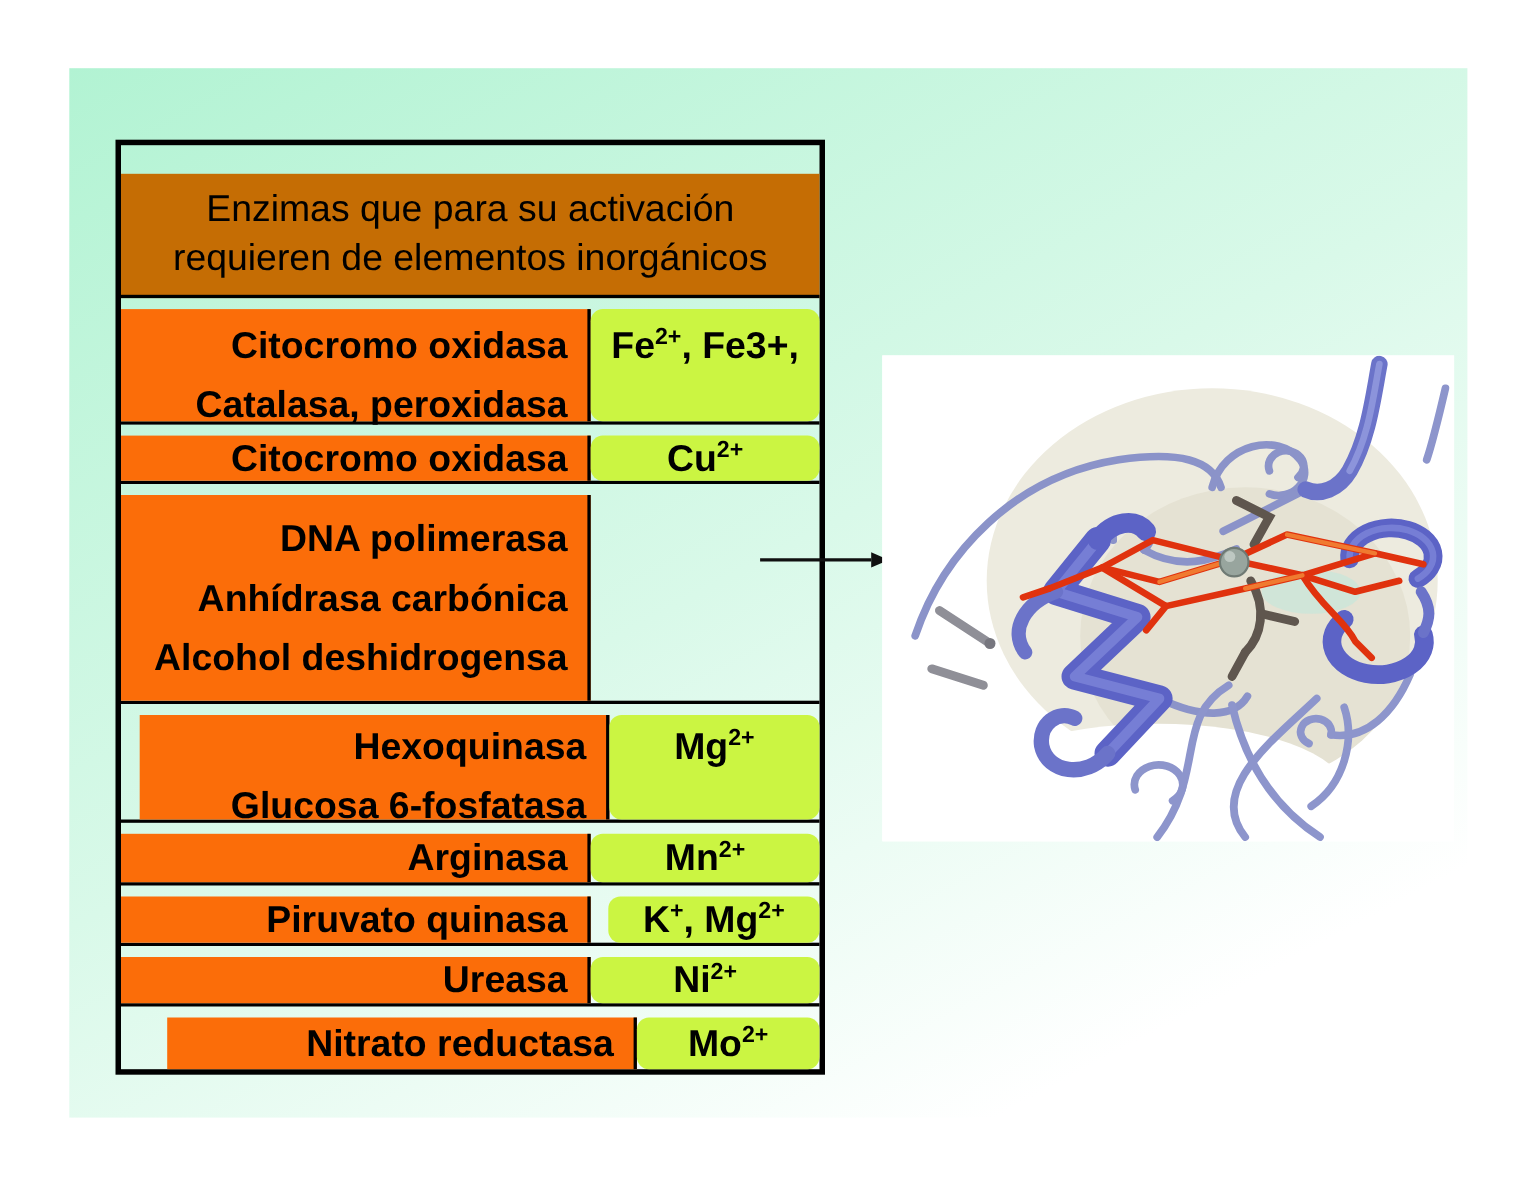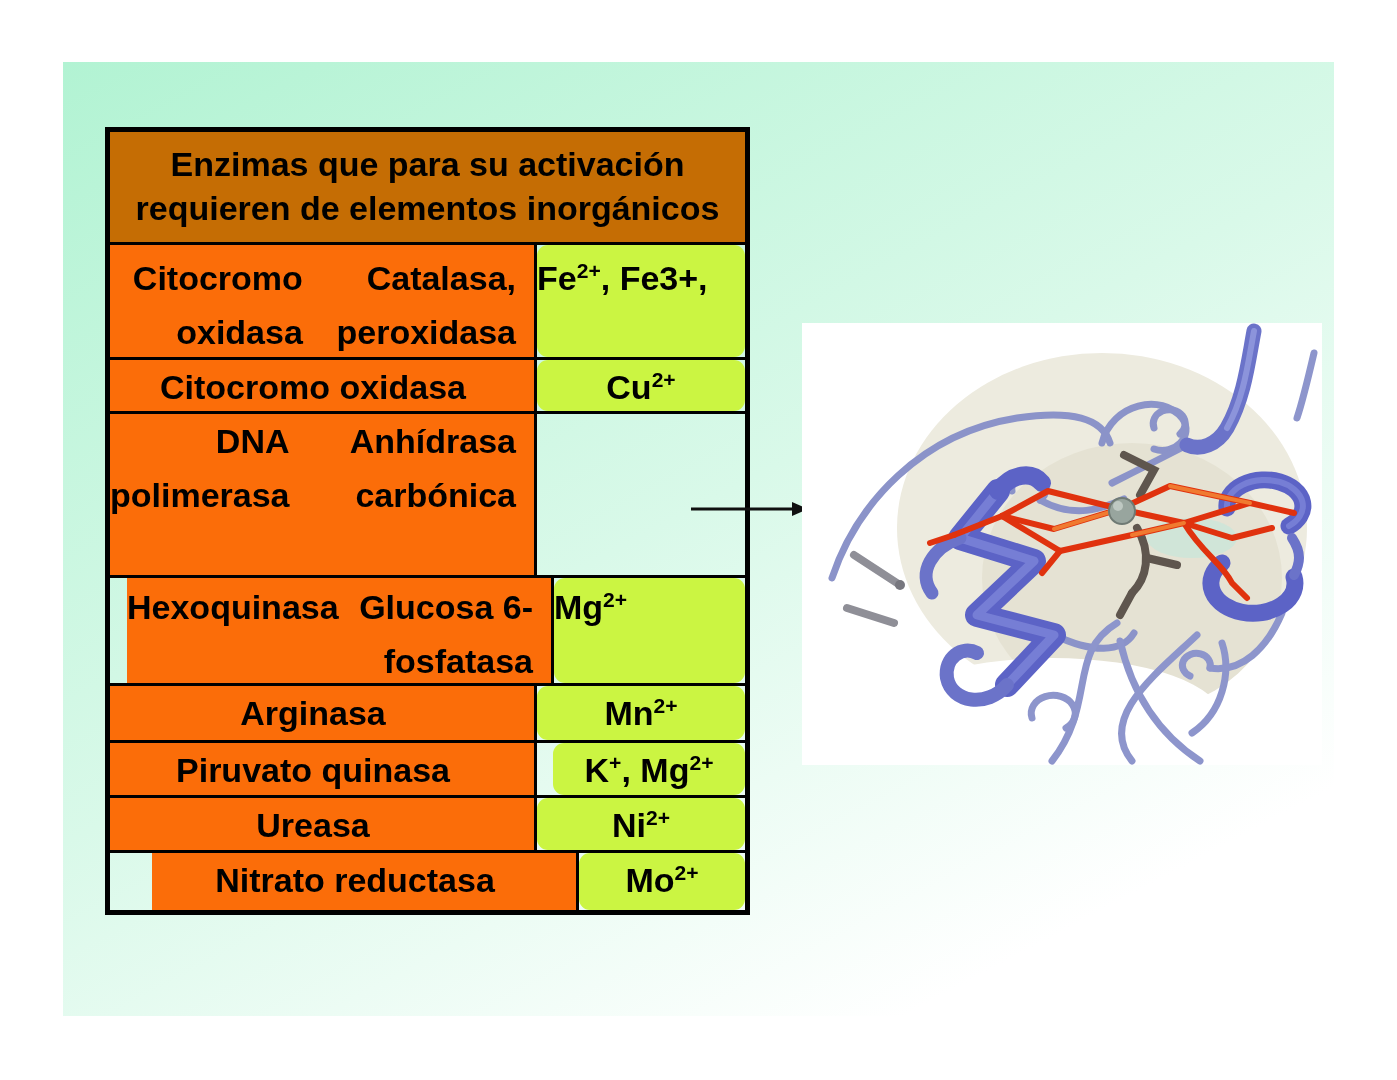--- a/index.html
+++ b/index.html
@@ -19,46 +19,47 @@
   
   .enzyme-table {
     position:absolute; left:42px; top:65px; width:635px;
     border:5px solid var(--border_color,#000);
     box-sizing:content-box;
   }
   .t-header {
     height:113px; box-sizing:border-box;
     background:var(--header_bg,#c56d04);
     border-bottom:3px solid var(--border_color,#000);
-    text-align:center; font-weight:bold; font-size:34px; line-height:44px;
+    text-align:center; font-weight:normal; font-size:34px; line-height:44px;
     padding-top:10px;
+    margin-top:26px;
   }
   .t-row {
     display:flex; box-sizing:border-box;
     border-bottom:3px solid var(--border_color,#000);
   }
   .t-row.last { border-bottom:none; }
-  .cell { box-sizing:border-box; display:flex; flex-direction:row; }
+  .cell { box-sizing:border-box; display:flex; flex-direction:column;margin-top:10px; }
   .enz {
     width:427px; background:var(--enzyme_bg,#fb6d09);
     border-right:3px solid var(--border_color,#000);
     text-align:right; padding-right:18px;
     font-weight:bold; font-size:34px; line-height:54px;
     justify-content:center;
   }
   .ion {
     flex:1; background:var(--ion_bg,#cbf542);
     text-align:center; font-weight:bold; font-size:34px; line-height:54px;
     justify-content:center;
     border-radius:11px;
   }
   .v-top { justify-content:flex-start; padding-top:6px; }
   .v-top2 { justify-content:flex-start; padding-top:2px; }
   sup { font-size:0.62em; vertical-align:super; line-height:0; }
-  .h-r1 { height:115px; } .h-r2 { height:54px; } .h-r3 { height:164px; }
+  .h-r1 { height:115px; } .h-r2 { height:54px; } .h-r3 { height:200px; }
   .h-r4 { height:108px;padding-left:17px; } .h-r5 { height:57px; } .h-r6 { height:55px;gap:16px; }
   .h-r7 { height:55px; } .h-r8 { height:57px;padding-left:42px; }
   
   .zn-arrow { position:absolute; left:625px; top:433px; }
   
   .protein-image {
     position:absolute; left:739px; top:261px; width:520px; height:442px;
     background:#ffffff; overflow:hidden;
   }
 </style>
@@ -89,20 +90,21 @@
       </div>
       <div class="cell ion">
         <div><span>Cu</span><sup>2+</sup></div>
       </div>
     </div>
 
     <div class="t-row h-r3">
       <div class="cell enz">
         <div>DNA polimerasa</div>
         <div>Anhídrasa carbónica</div>
+        <div>Alcohol deshidrogensa</div>
       </div>
     </div>
 
     <div class="t-row h-r4">
       <div class="cell enz v-top2">
         <div>Hexoquinasa</div>
         <div>Glucosa 6-fosfatasa</div>
       </div>
       <div class="cell ion v-top2">
         <div><span>Mg</span><sup>2+</sup></div>

